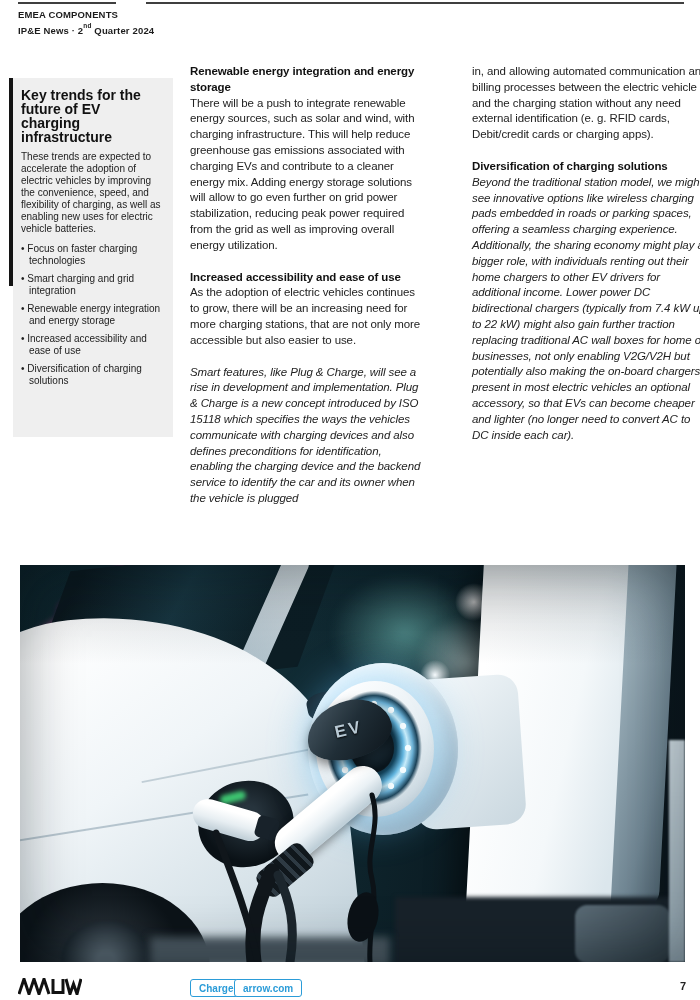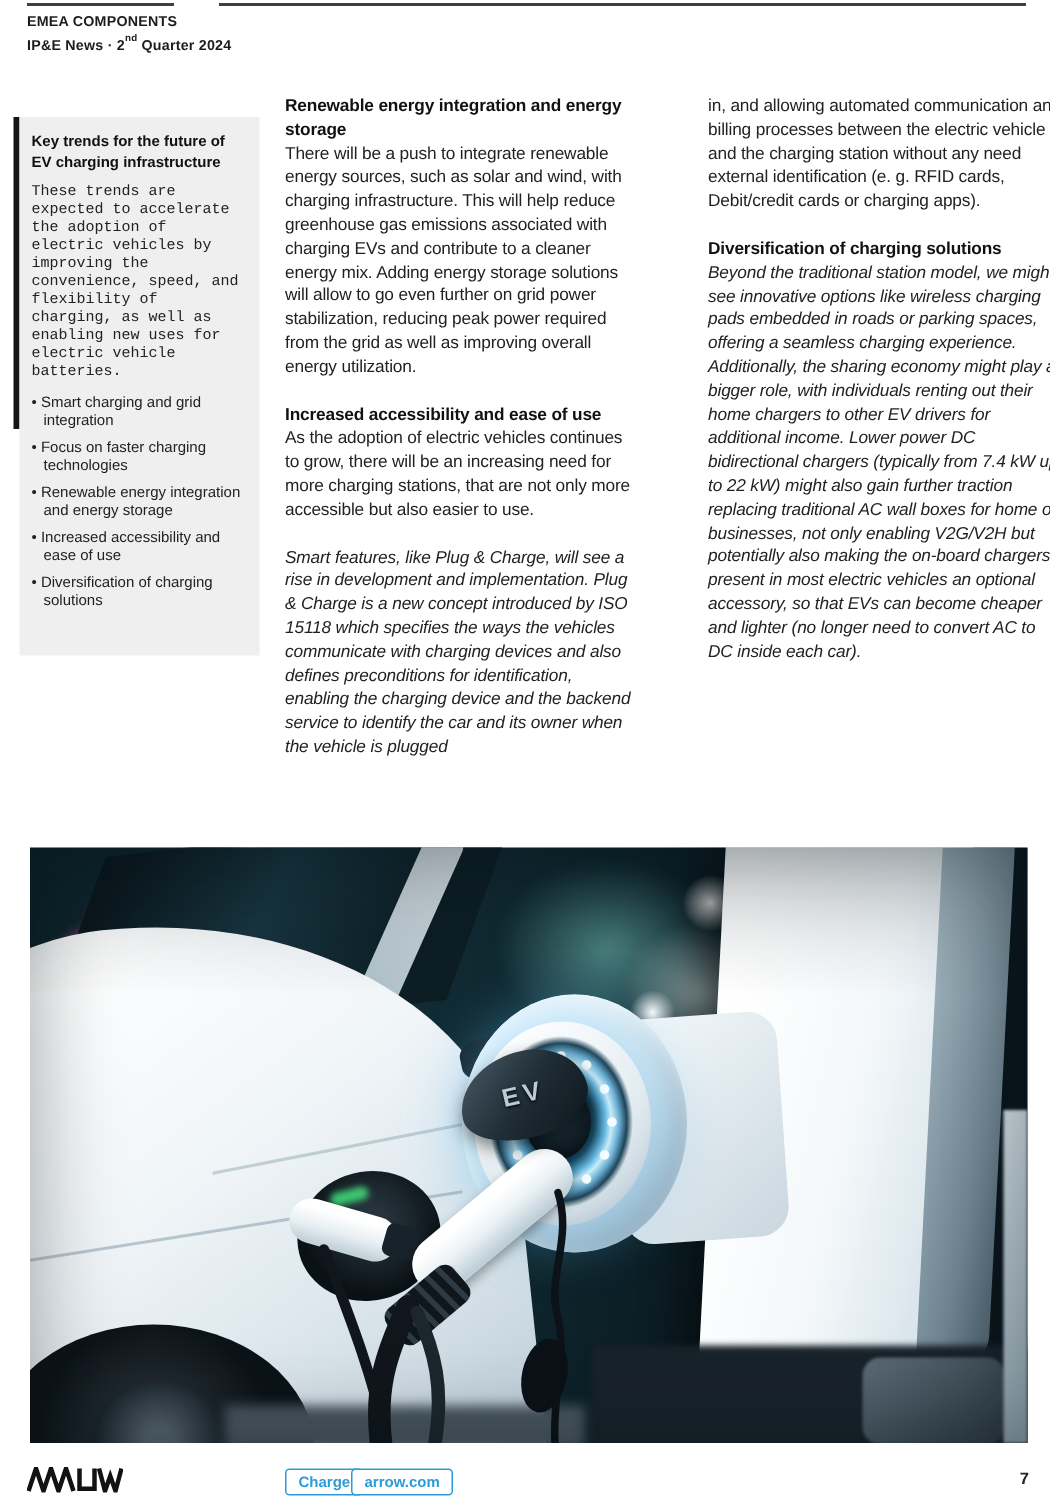--- a/index.html
+++ b/index.html
@@ -12,22 +12,22 @@
   .rule{position:absolute;top:2px;height:2px;background:#3f3f3f;}
   .rule-left{left:18px;width:98px;}
   .rule-right{left:146px;width:538px;}
   .masthead{position:absolute;left:18px;top:9px;font-size:9.5px;font-weight:bold;
     line-height:12.5px;letter-spacing:.15px;color:#1c1c1c;}
   .masthead sup{font-size:6.5px;position:relative;top:-2px;}
   
   .side-accent{position:absolute;left:9px;top:78px;width:4px;height:208px;background:#141414;}
   .sidebar{position:absolute;left:13px;top:78px;width:160px;height:359px;background:#efefef;
     box-sizing:border-box;padding:10px 10px 0 8px;}
-  .sidebar h2{margin:0;font-size:10px;line-height:14px;font-weight:bold;color:#111;}
-  .sidebar .intro{margin:7px 0 0;font-size:10px;line-height:12px;color:#222;font-family:Liberation Mono, monospace;}
+  .sidebar h2{margin:0;font-size:14px;line-height:14px;font-weight:bold;color:#111;}
+  .sidebar .intro{margin:7px 0 0;font-size:10px;line-height:12px;color:#222;}
   .sidebar ul{margin:8px 0 0;padding:0;list-style:none;}
   .sidebar li{font-size:10px;line-height:12px;color:#222;margin:0 0 6px;
     padding-left:8px;text-indent:-8px;}
   .sidebar li::before{content:"• ";}
   
   .col{position:absolute;top:64px;}
   .col1{left:190px;width:234px;}
   .col2{left:472px;width:236px;}
   .col h3{margin:0;font-size:11.5px;line-height:15.8px;font-weight:bold;color:#111;letter-spacing:-.1px;}
   .col p{margin:0 0 16px;font-size:11.5px;line-height:15.8px;color:#222;letter-spacing:-.1px;}
@@ -148,22 +148,22 @@
 <div class="masthead">
   <div><span>EMEA COMPONENTS</span></div>
   <div><span>IP&amp;E News · 2</span><sup>nd</sup><span> Quarter 2024</span></div>
 </div>
 
 <div class="side-accent"></div>
 <aside class="sidebar">
   <h2>Key trends for the future of EV charging infrastructure</h2>
   <p class="intro">These trends are expected to accelerate the adoption of electric vehicles by improving the convenience, speed, and flexibility of charging, as well as enabling new uses for electric vehicle batteries.</p>
   <ul>
+    <li>Focus on faster charging technologies</li>
     <li>Smart charging and grid integration</li>
-    <li>Focus on faster charging technologies</li>
     <li>Renewable energy integration and energy storage</li>
     <li>Increased accessibility and ease of use</li>
     <li>Diversification of charging solutions</li>
   </ul>
 </aside>
 
 <div class="col col1">
   <div class="sec">
     <h3>Renewable energy integration and energy storage</h3>
     <p>There will be a push to integrate renewable energy sources, such as solar and wind, with charging infrastructure. This will help reduce greenhouse gas emissions associated with charging EVs and contribute to a cleaner energy mix. Adding energy storage solutions will allow to go even further on grid power stabilization, reducing peak power required from the grid as well as improving overall energy utilization.</p>

